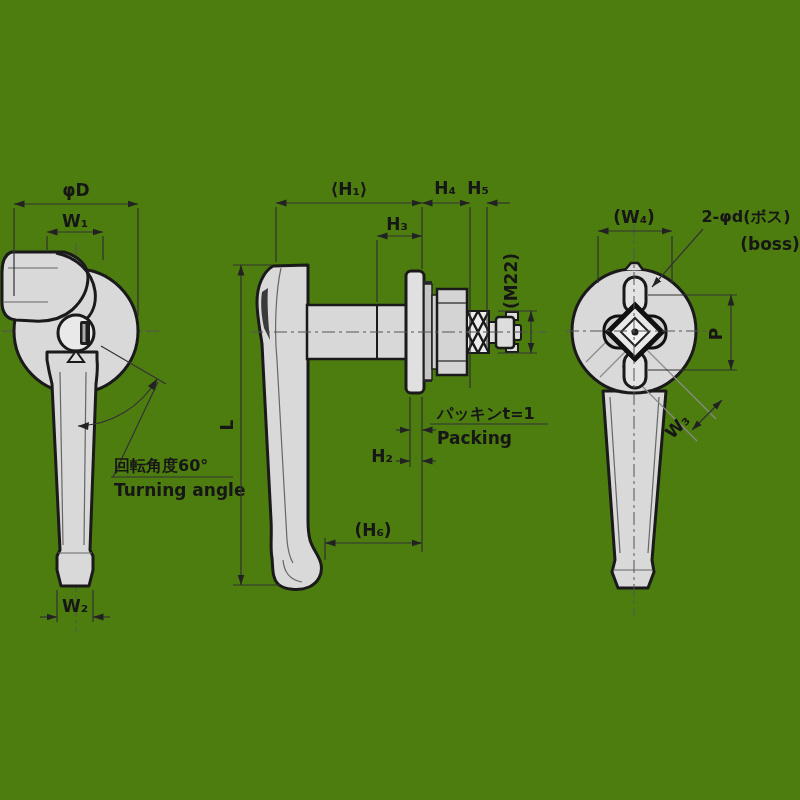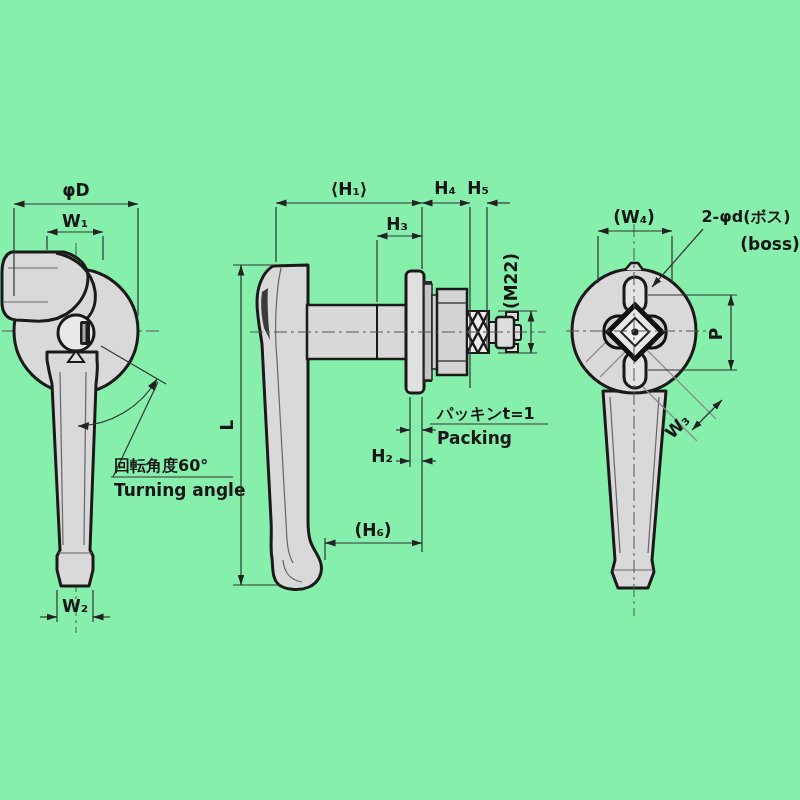--- a/index.html
+++ b/index.html
@@ -1,16 +1,16 @@
 <!DOCTYPE html>
 <html><head>
 <meta charset="utf-8">
 <style>
   html,body{margin:0;padding:0;background:#ffffff;}
-  #stage{position:relative;width:800px;height:800px;background:#86efac;overflow:hidden;
+  #stage{position:relative;width:800px;height:800px;background:#4d7c0f;overflow:hidden;
          font-family:"DejaVu Sans",sans-serif;}
   svg{position:absolute;left:0;top:0;}
   text{font-family:"DejaVu Sans",sans-serif;font-weight:bold;fill:#161616;}
   .dim{font-size:17px;}
   .cjk{font-size:16px;}
   .en{font-size:17px;}
   .part{stroke:#1a1a1a;stroke-width:3;fill:#d9d9d9;stroke-linejoin:round;}
   .thin{stroke:#666;stroke-width:1.2;fill:none;}
   .dimline{stroke:#333;stroke-width:1.2;fill:none;}
   .cline{stroke:#555;stroke-width:1;fill:none;stroke-dasharray:13 4 3 4;}

